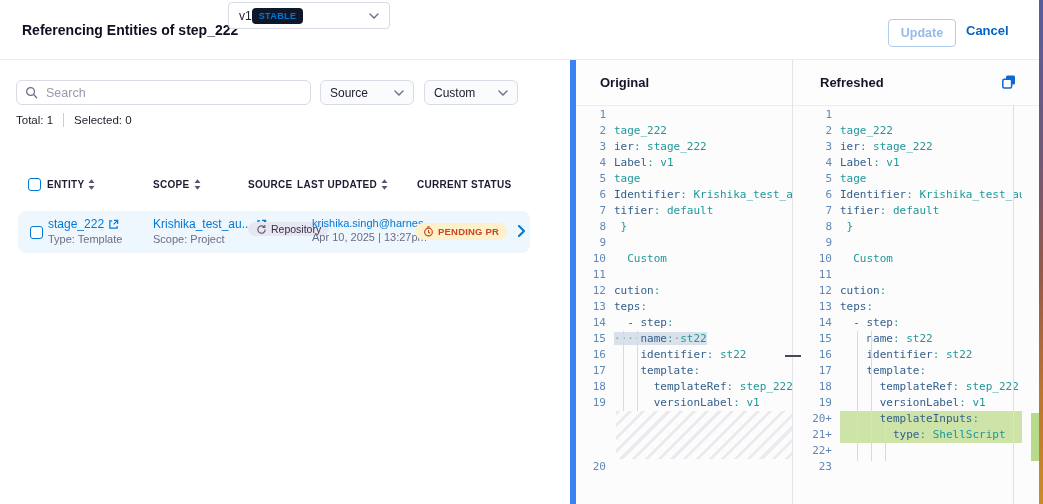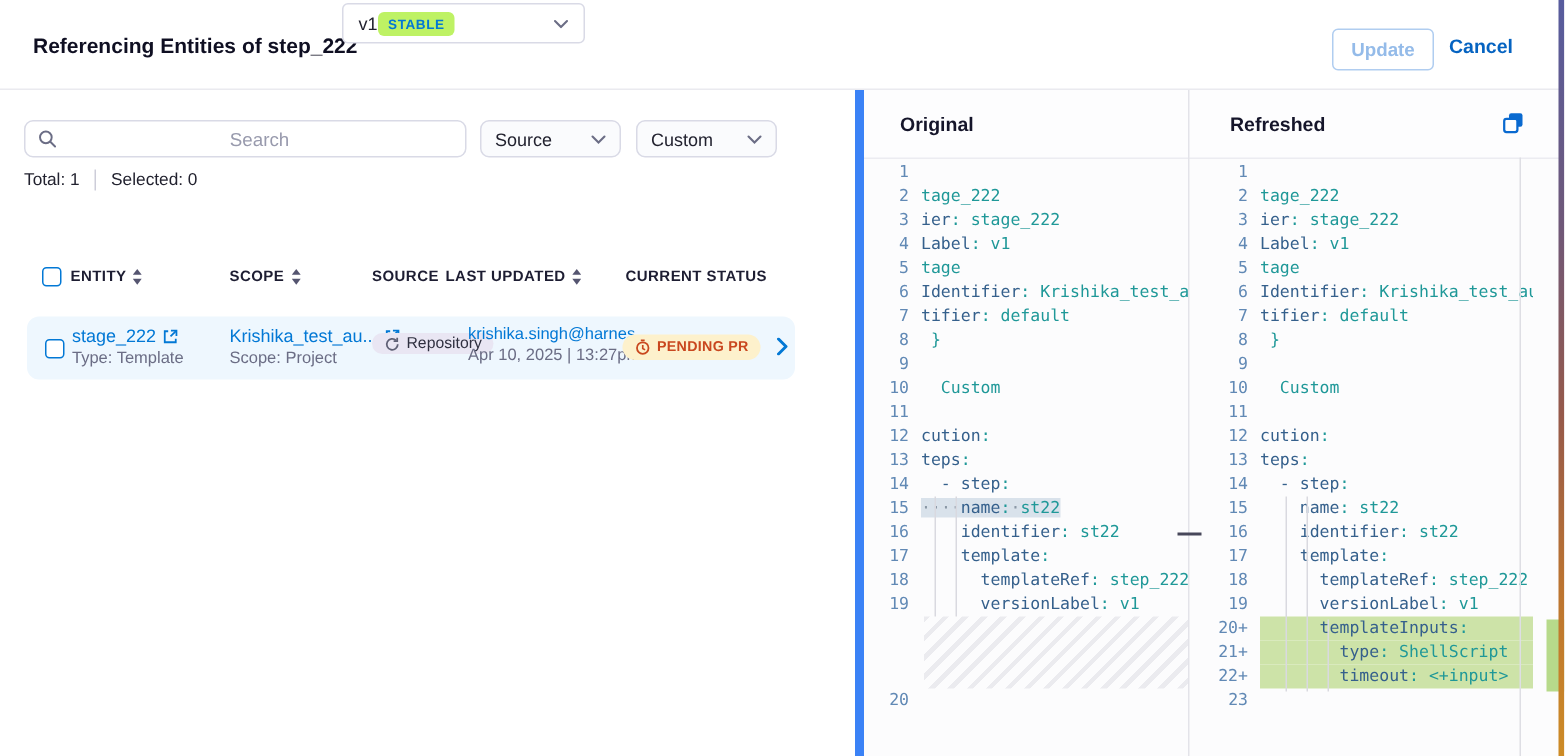--- a/index.html
+++ b/index.html
@@ -7,33 +7,33 @@
        font-family:"Liberation Sans",sans-serif;}
 
   
   .topbar{position:absolute;left:0;top:0;width:1043px;height:60px;background:#fff;
           border-bottom:1px solid #eaeaef;box-sizing:border-box;z-index:4;}
   .page-title{position:absolute;left:22px;top:22px;font-size:14px;font-weight:bold;color:#0f0f22;}
   .version-select{position:absolute;left:228px;top:2px;width:162px;height:27px;border:1px solid #d9dae6;
           border-radius:4px;background:#fff;display:flex;align-items:center;gap:0;padding:0 10px;
           box-sizing:border-box;cursor:pointer;}
   .version-value{font-size:12px;color:#22222f;}
-  .stable-badge{background:#bef264;color:#0278d5;font-size:9px;font-weight:bold;letter-spacing:.4px;
+  .stable-badge{background:#0f172a;color:#0278d5;font-size:9px;font-weight:bold;letter-spacing:.4px;
           padding:3px 7px;border-radius:4px;}
   .caret{margin-left:auto;display:flex;}
   .update-btn{position:absolute;left:888px;top:19px;width:66px;height:26px;border:1px solid #b0cdf0;
           border-radius:4px;background:#fff;color:#94bbe9;font-size:12.5px;font-weight:bold;
           display:flex;align-items:center;justify-content:center;}
   .cancel-btn{position:absolute;left:966px;top:23px;color:#0563c1;font-size:13px;font-weight:bold;cursor:pointer;}
 
   
   .search-box{position:absolute;left:16px;top:80px;width:295px;height:25px;border:1px solid #d9dae6;
           border-radius:6px;background:#fff;display:flex;align-items:center;gap:6px;padding:0 8px;box-sizing:border-box;}
   .search-input{border:none;outline:none;flex:1;font-size:12.5px;color:#0369a1;background:transparent;
-          font-family:"Liberation Sans",sans-serif;text-align:center;}
+          font-family:"Liberation Sans",sans-serif;}
   .search-input::placeholder{color:#989aad;}
   .dd{position:absolute;top:80px;height:25px;background:#fafbfd;border:1px solid #d9dae6;border-radius:6px;
           display:flex;align-items:center;padding:0 9px;box-sizing:border-box;font-size:12px;color:#22222f;cursor:pointer;}
   .dd-source{left:320px;width:94px;}
   .dd-status{left:424px;width:94px;}
   .dd .dd-label{flex:1;}
   .totals{position:absolute;left:16px;top:113px;display:flex;align-items:center;gap:10px;
           font-size:11.5px;color:#22222f;}
   .totals .sep{width:1px;height:14px;background:#cdcdd9;}
 
@@ -288,21 +288,21 @@
         <div class="cl"><span class="ln">12</span><span class="txt"><span class="k">cution</span><span class="v">:</span></span></div>
         <div class="cl"><span class="ln">13</span><span class="txt"><span class="k">teps</span><span class="v">:</span></span></div>
         <div class="cl"><span class="ln">14</span><span class="txt"><span class="k">  - step</span><span class="v">:</span></span></div>
         <div class="cl"><span class="ln">15</span><span class="txt"><span class="k">    name</span><span class="v">: st22</span></span></div>
         <div class="cl"><span class="ln">16</span><span class="txt"><span class="k">    identifier</span><span class="v">: st22</span></span></div>
         <div class="cl"><span class="ln">17</span><span class="txt"><span class="k">    template</span><span class="v">:</span></span></div>
         <div class="cl"><span class="ln">18</span><span class="txt"><span class="k">      templateRef</span><span class="v">: step_222</span></span></div>
         <div class="cl"><span class="ln">19</span><span class="txt"><span class="k">      versionLabel</span><span class="v">: v1</span></span></div>
         <div class="cl added"><span class="ln">20+</span><span class="txt"><span class="k">      templateInputs</span><span class="v">:</span></span></div>
         <div class="cl added"><span class="ln">21+</span><span class="txt"><span class="k">        type</span><span class="v">: ShellScript</span></span></div>
-        <div class="cl added"><span class="ln">22+</span><span class="txt"><span class="k">        timeout</span><span class="v">: &lt;+input&gt;</span></span></div>
+        <div class="cl added"><span class="ln">22+</span></div>
         <div class="cl"><span class="ln">23</span><span class="txt"></span></div>
       </div>
 
     <div class="vdivider"></div>
     <div class="track"></div>
     <div class="guide g1"></div>
     <div class="guide g2"></div>
     <div class="guide g3"></div>
     <div class="guide g4"></div>
     <div class="guide g5"></div>

